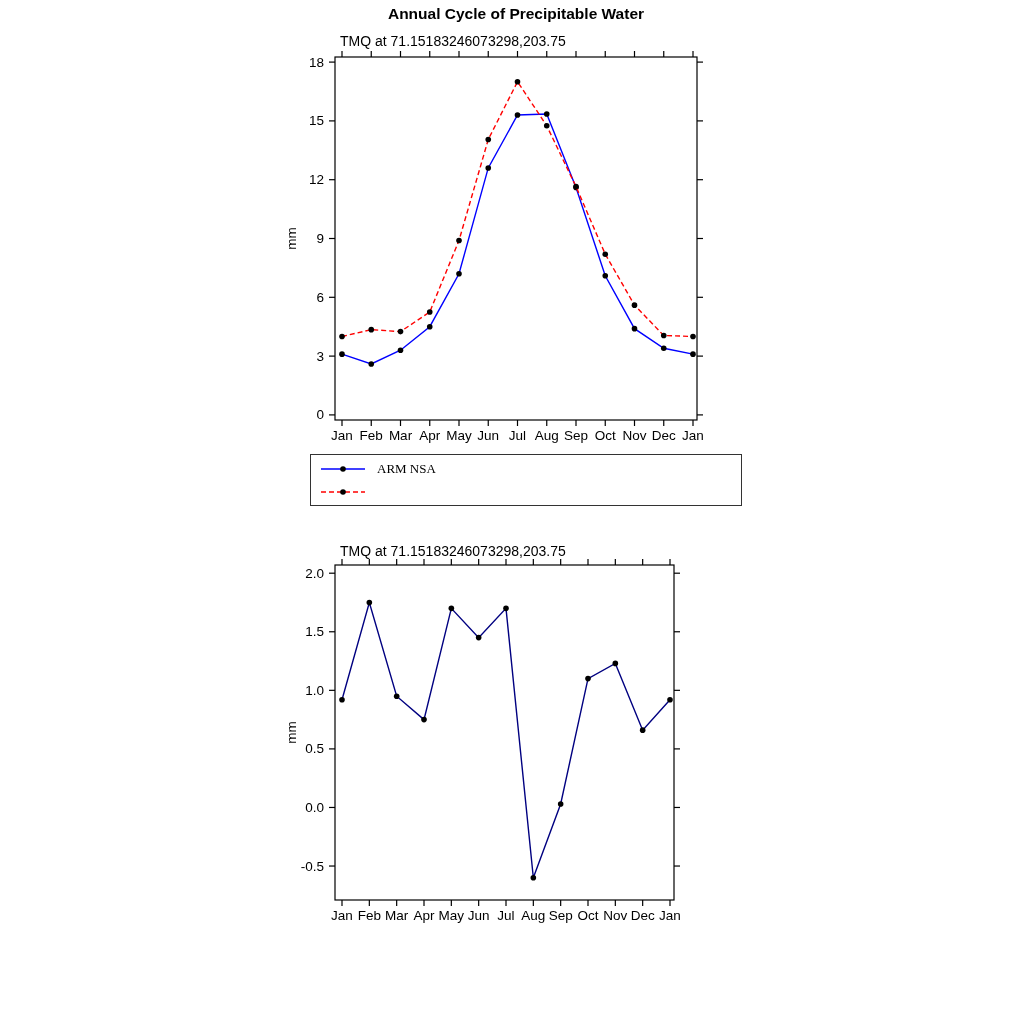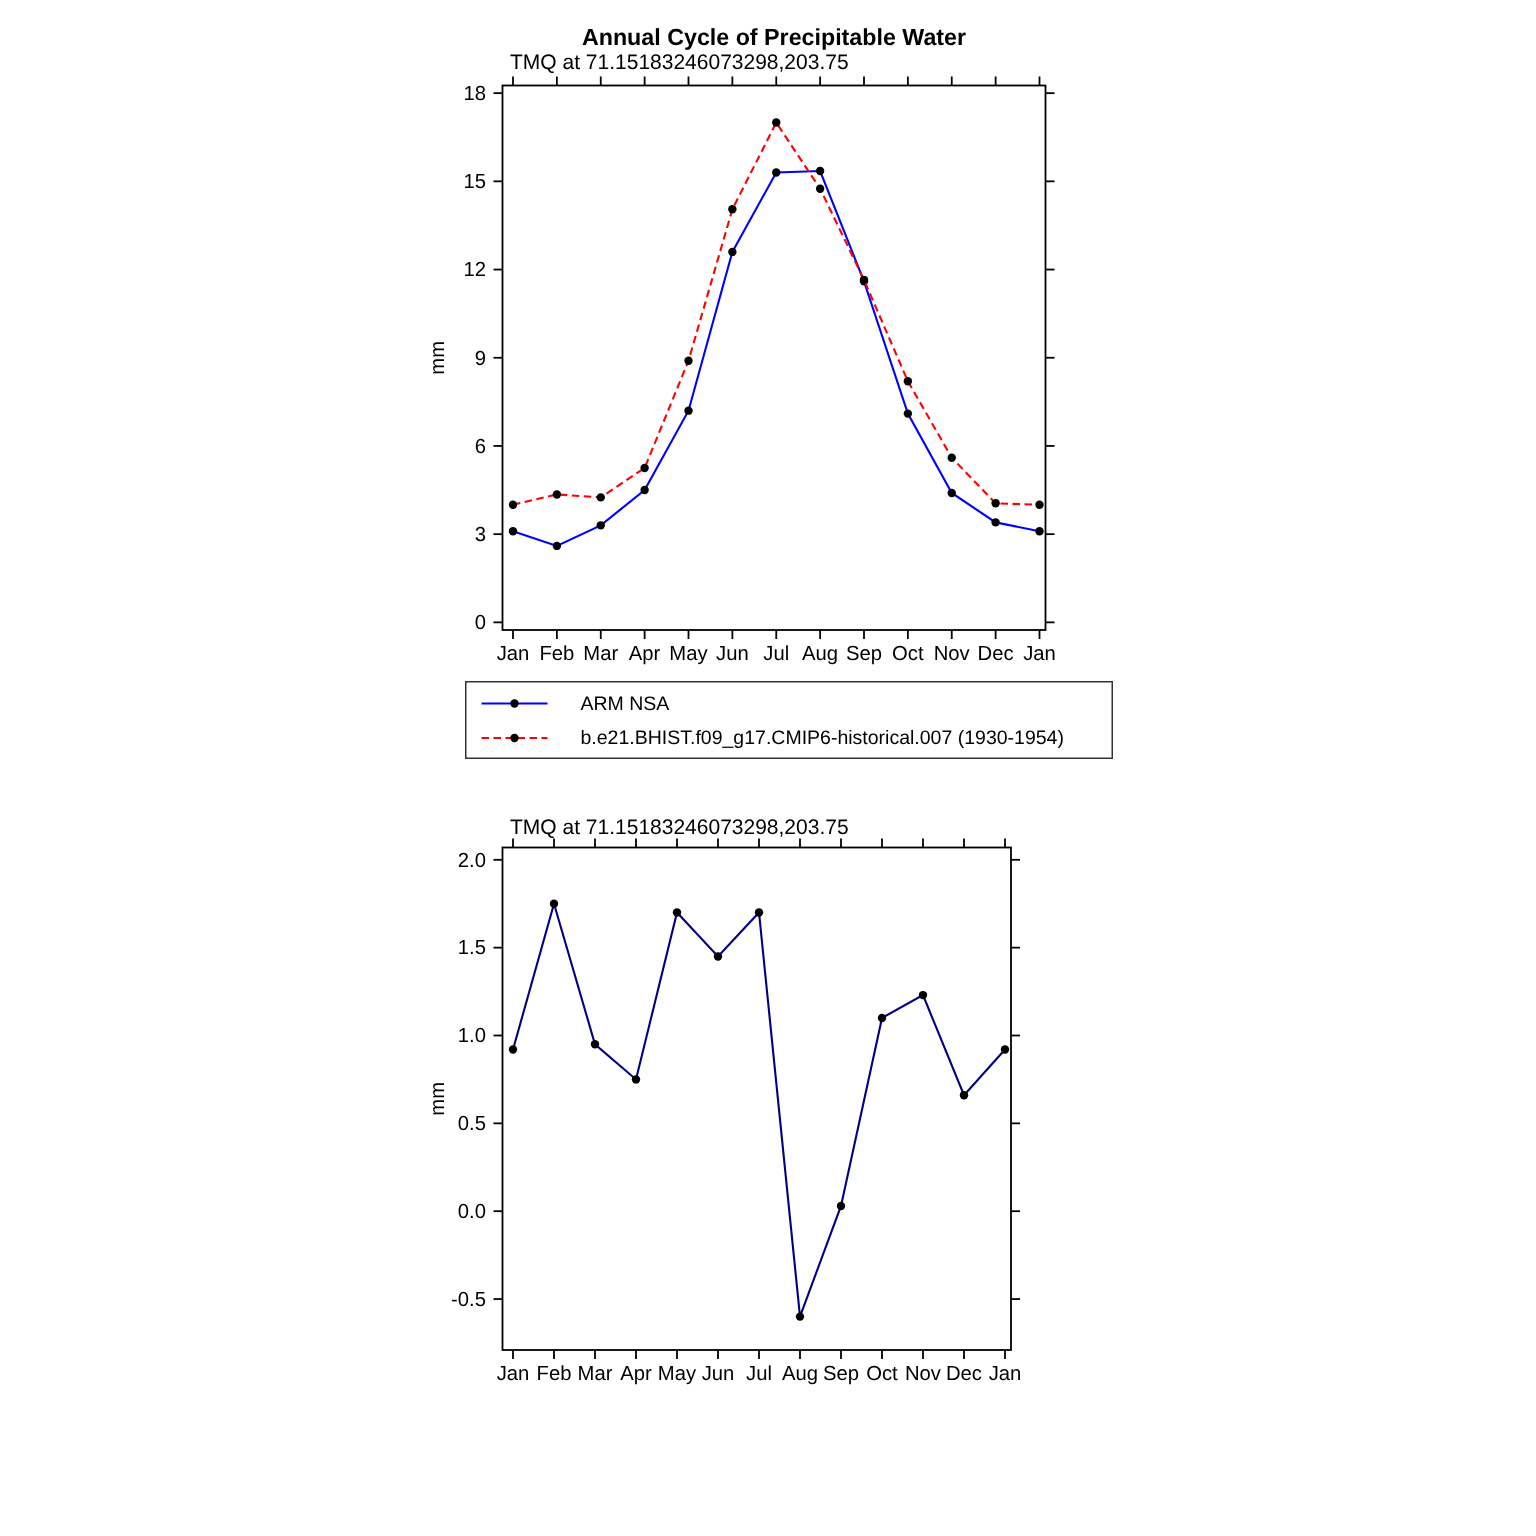--- a/index.html
+++ b/index.html
@@ -16,21 +16,20 @@
     position: absolute;
     left: 0; top: 0;
     width: 1024px; height: 1024px;
   }
   .main-title {
     position: absolute;
     transform: translateX(-50%);
     white-space: nowrap;
     font-weight: bold;
     font-size: 15.5px;
-    margin-top: 12px;
   }
   #title-top  { left: 516px; top: 5px; }
   #title-diff { left: 505px; top: 518px; }
   .sub-title {
     position: absolute;
     white-space: nowrap;
     font-size: 14px;
   }
   #subtitle-top  { left: 340px; top: 33px; }
   #subtitle-diff { left: 340px; top: 543px; }
@@ -41,21 +40,22 @@
     border: 1px solid #333;
     background: #fff;
     padding: 2px 0;
     box-sizing: border-box;
   }
   .legend-row {
     display: flex;
     align-items: center;
     height: 23px;
     padding-left: 8px;
-    gap: 20px;
+    gap: 10px;
+    font-family: Liberation Serif, serif;
   }
   .legend-label {
     font-size: 13px;
     white-space: nowrap;
   }
   .legend-sample { flex: 0 0 auto; }
 </style>
 </head>
 <body>
 
@@ -239,20 +239,19 @@
         <line id="leg-line-0" x1="2" y1="8" x2="46" y2="8" stroke="#0000ff" stroke-width="1.4"></line>
         <circle cx="24" cy="8" r="2.8" fill="#000000"></circle>
       </svg>
       <span class="legend-label">ARM NSA</span>
     </div>
     <div class="legend-row">
       <svg class="legend-sample" width="48" height="16">
         <line id="leg-line-1" x1="2" y1="8" x2="46" y2="8" stroke="#ff0000" stroke-width="1.4" stroke-dasharray="5,3"></line>
         <circle cx="24" cy="8" r="2.8" fill="#000000"></circle>
       </svg>
-      <span class="legend-label">b.e21.BHIST.f09_g17.CMIP6-historical.007 (1930-1954)</span>
     </div>
   </div>
 
 
   <div class="sub-title" id="subtitle-diff">TMQ at 71.15183246073298,203.75</div>
 
 </div>
 
 </body></html>

